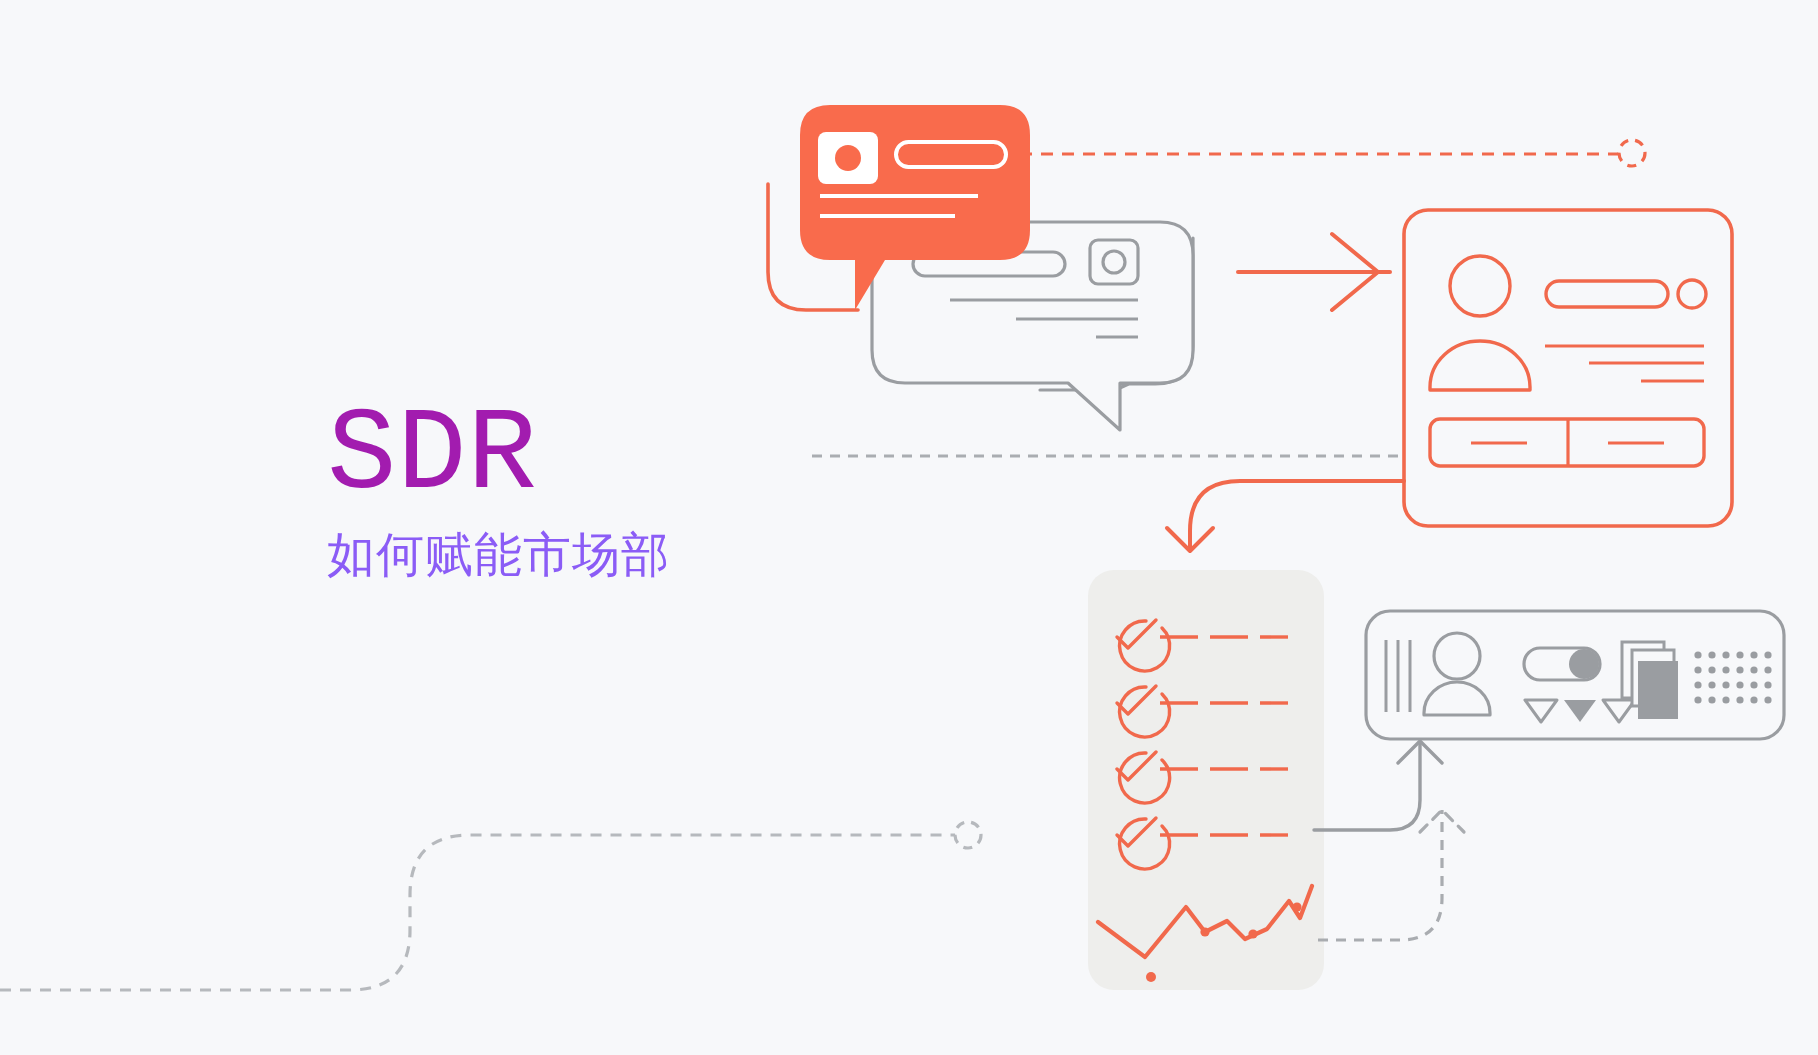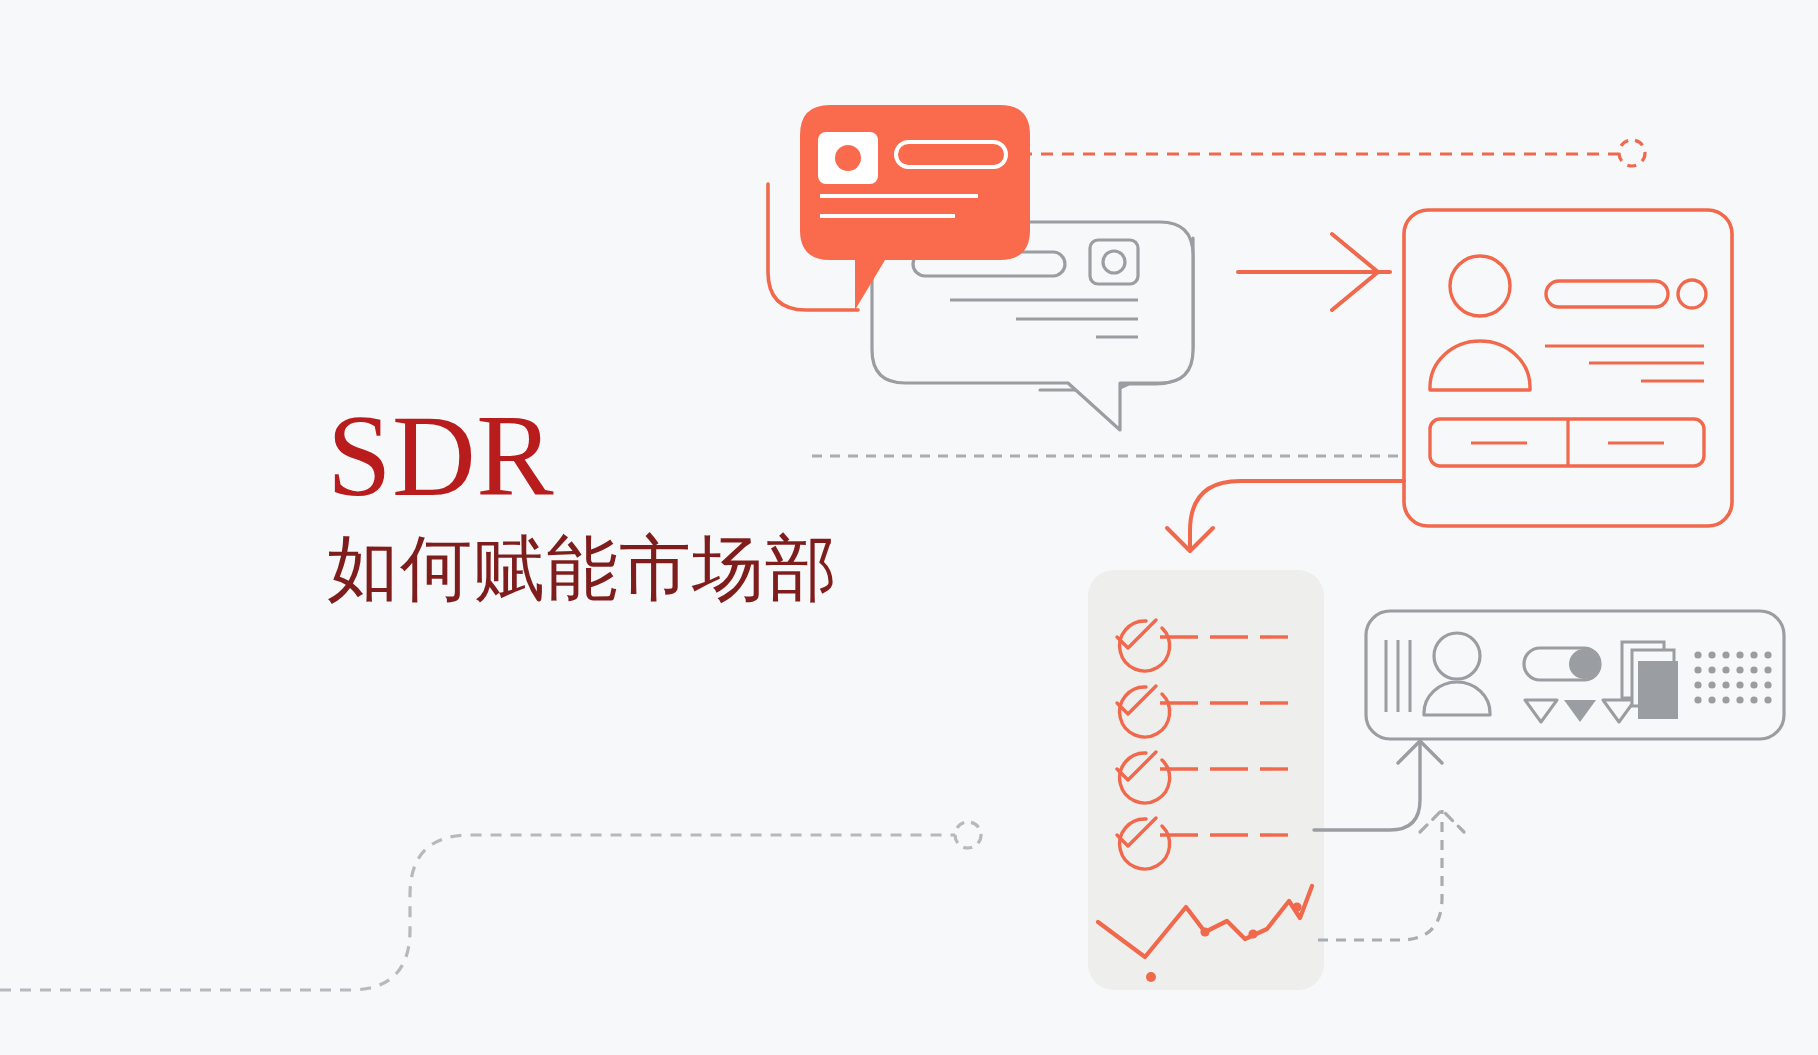--- a/index.html
+++ b/index.html
@@ -15,30 +15,30 @@
   .text-block{
     position:absolute;
     left:327px;
     top:398px;
     width:700px;
   }
   .title-main{
     font-size:116px;
     line-height:1.0;
     font-weight:400;
-    color:#b91c1c;
+    color:#a21caf;
     letter-spacing:0.5px;
     margin:0;
-    font-family:Liberation Serif, serif;
+    font-family:Liberation Mono, monospace;
   }
   .title-sub{
-    font-size:72px;
+    font-size:48px;
     line-height:1.12;
     font-weight:400;
-    color:#7f1d1d;
+    color:#8b5cf6;
     letter-spacing:1px;
     margin:14px 0 0 0;
     font-family:Liberation Sans, sans-serif;
   }
 </style>
 </head>
 <body>
 
 <div id="stage">
 

